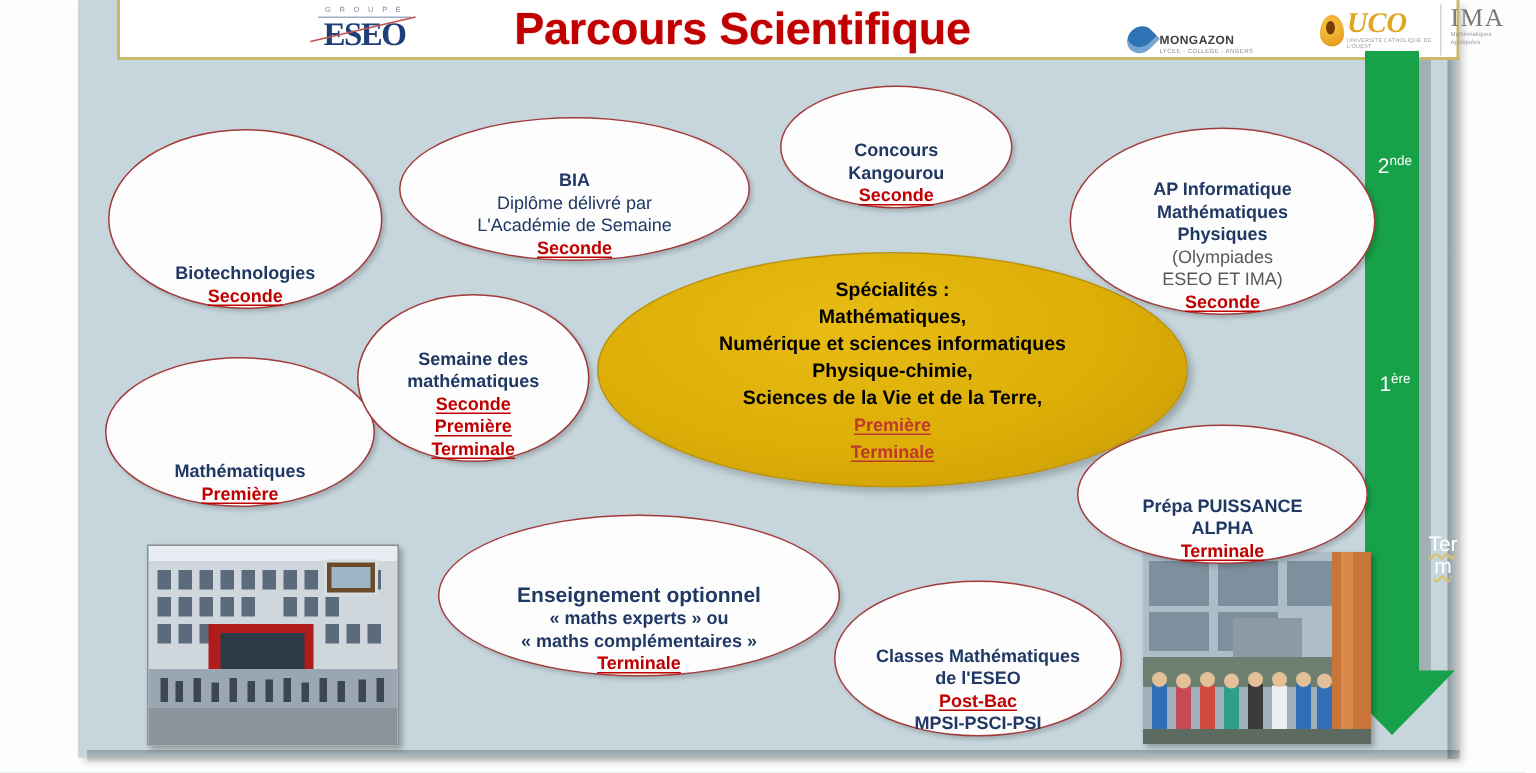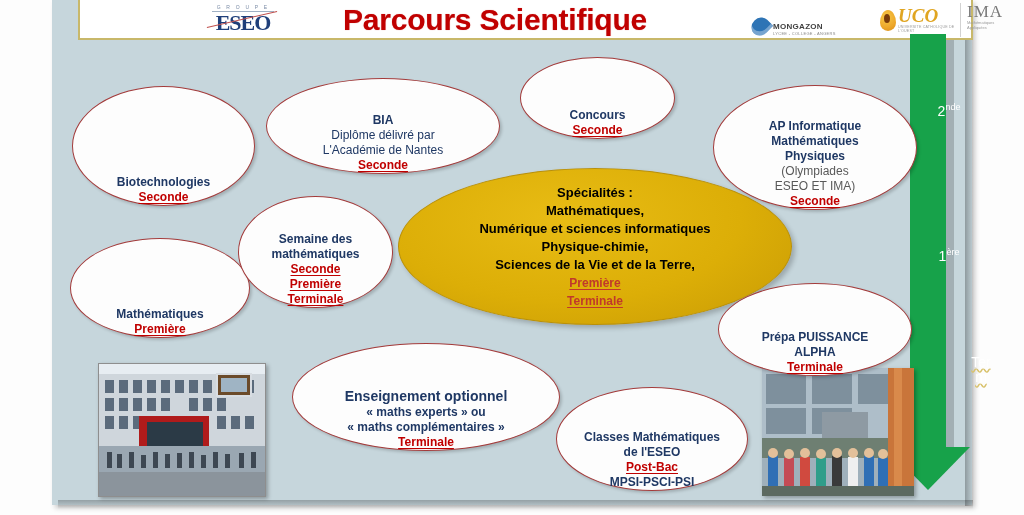--- a/index.html
+++ b/index.html
@@ -94,21 +94,20 @@
     border-top:43px solid #17a24a;
   }
   #arrow-shadow{
     position:absolute;left:946px;top:40px;width:8px;height:420px;
     background:rgba(0,0,0,.18);
   }
   .arrow-label{
     position:absolute;color:#ffffff;font-size:14px;font-weight:normal;
     text-align:center;width:40px;line-height:15px;
     font-family:"Liberation Sans", sans-serif;
-    padding-left:19px;
   }
   .arrow-label sup{font-size:9px;}
   #lbl-2nde{left:910px;top:100px;}
   #lbl-1ere{left:910px;top:245px;}
   #lbl-term{left:904px;top:355px;width:34px;margin-left:41px;}
   #lbl-term span{
     display:block;
     text-decoration:underline;
     text-decoration-style:wavy;
     text-decoration-color:#d8c16a;
@@ -315,28 +314,29 @@
     <div class="inner">
       <span class="ln b">Biotechnologies</span>
       <span class="ln red">Seconde</span>
     </div>
   </div>
 
   <div class="ellipse" style="left:266px;top:78px;width:234px;height:96px;">
     <div class="inner">
       <span class="ln b">BIA</span>
       <span class="ln">Diplôme délivré par</span>
-      <span class="ln">L'Académie de Nantes</span>
+      <span class="ln">L'Académie de Semaine</span>
       <span class="ln red">Seconde</span>
     </div>
   </div>
 
   <div class="ellipse" style="left:520px;top:57px;width:155px;height:82px;">
     <div class="inner">
       <span class="ln b">Concours</span>
+      <span class="ln b">Kangourou</span>
       <span class="ln red">Seconde</span>
     </div>
   </div>
 
   <div class="ellipse" style="left:713px;top:85px;width:204px;height:125px;z-index:6;">
     <div class="inner">
       <span class="ln b">AP Informatique</span>
       <span class="ln b">Mathématiques</span>
       <span class="ln b">Physiques</span>
       <span class="ln grey">(Olympiades</span>

